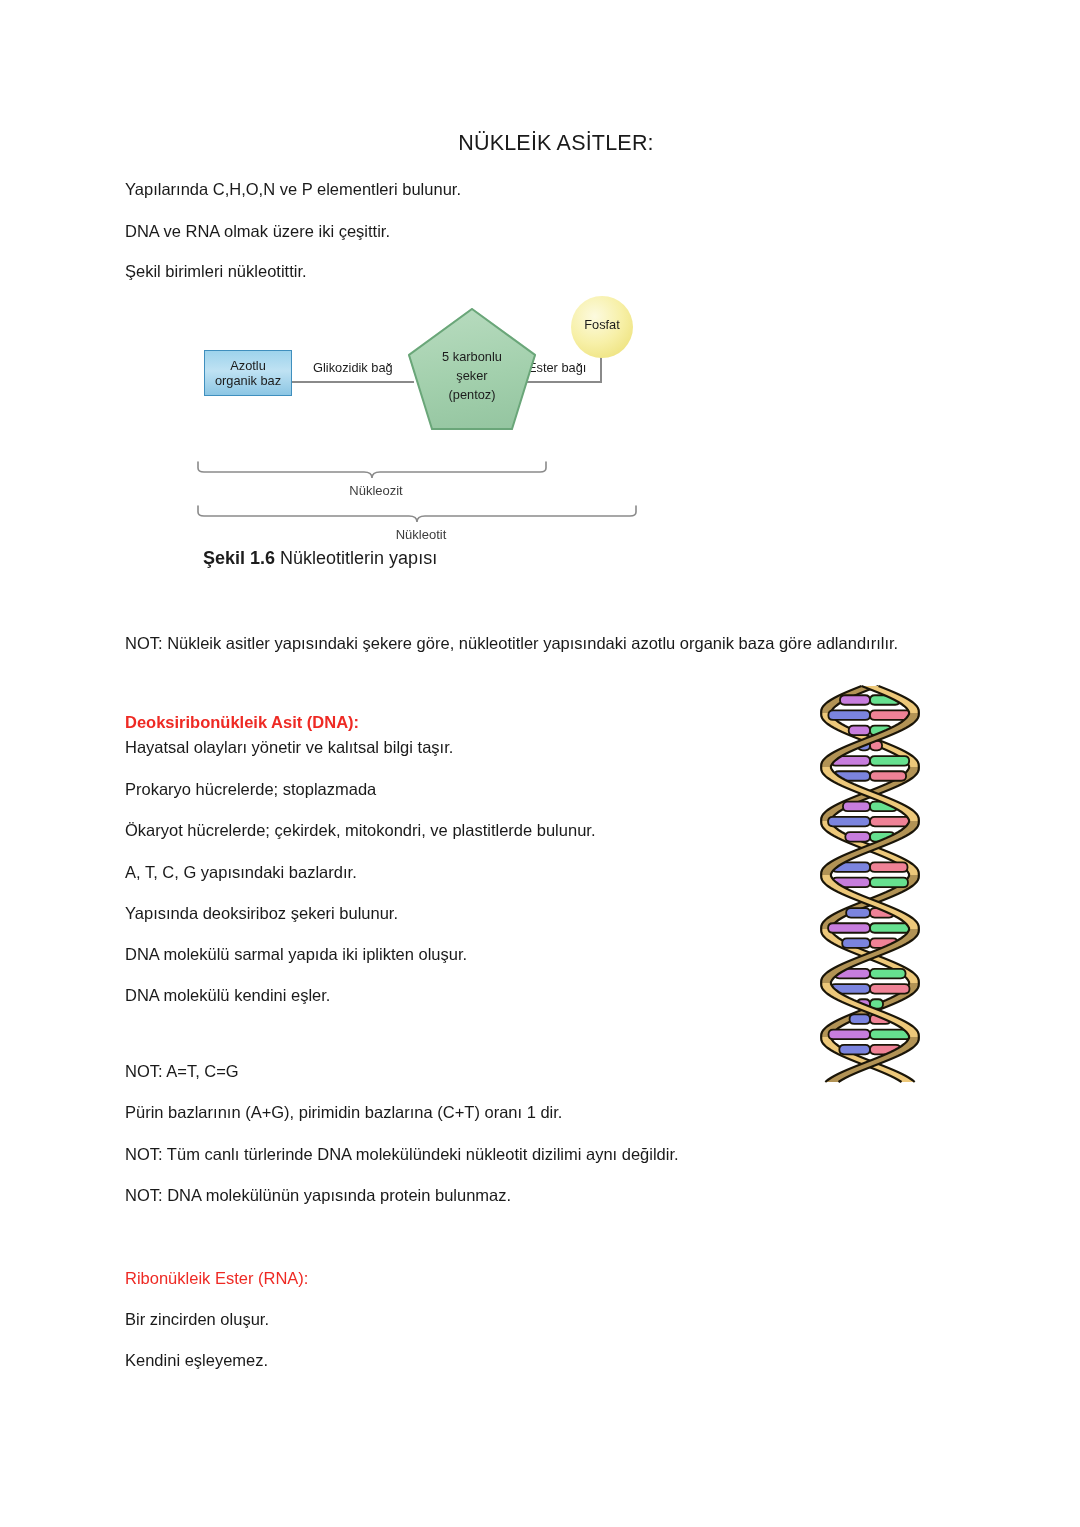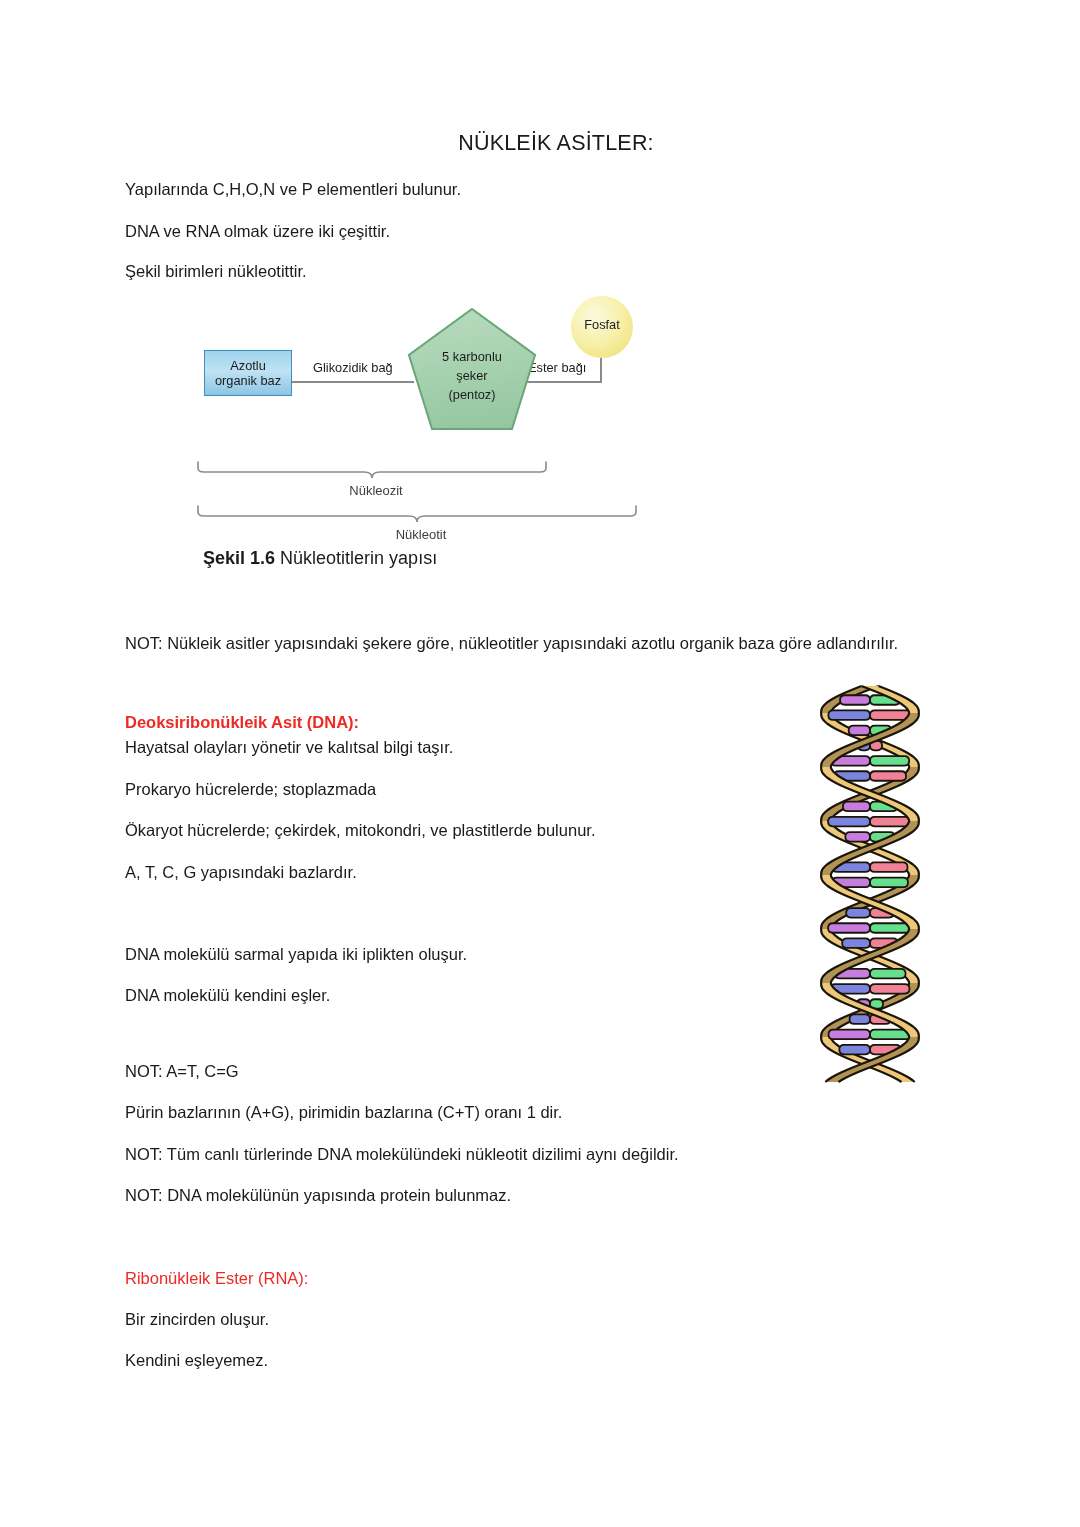--- a/index.html
+++ b/index.html
@@ -220,20 +220,21 @@
   </div>
 
   <div class="para wide" style="top:630px;">NOT: Nükleik asitler yapısındaki şekere göre, nükleotitler yapısındaki azotlu organik baza göre adlandırılır.</div>
 
   <div class="para heading-red" style="top:709px;font-weight:bold;">Deoksiribonükleik Asit (DNA):</div>
 
   <div class="para" style="top:734px;">Hayatsal olayları yönetir ve kalıtsal bilgi taşır.</div>
   <div class="para" style="top:776px;">Prokaryo hücrelerde; stoplazmada</div>
   <div class="para" style="top:817px;">Ökaryot hücrelerde; çekirdek, mitokondri, ve plastitlerde bulunur.</div>
   <div class="para" style="top:859px;">A, T, C, G yapısındaki bazlardır.</div>
+  <div class="para" style="top:900px;">Yapısında deoksiriboz şekeri bulunur.</div>
   <div class="para" style="top:941px;">DNA molekülü sarmal yapıda iki iplikten oluşur.</div>
   <div class="para" style="top:982px;">DNA molekülü kendini eşler.</div>
 
   <div class="para" style="top:1058px;">NOT: A=T, C=G</div>
   <div class="para" style="top:1099px;">Pürin bazlarının (A+G), pirimidin bazlarına (C+T) oranı 1 dir.</div>
   <div class="para" style="top:1141px;">NOT: Tüm canlı türlerinde DNA molekülündeki nükleotit dizilimi aynı değildir.</div>
   <div class="para" style="top:1182px;">NOT: DNA molekülünün yapısında protein bulunmaz.</div>
 
   <div class="para heading-red" style="top:1265px;">Ribonükleik Ester (RNA):</div>
   <div class="para" style="top:1306px;">Bir zincirden oluşur.</div>

